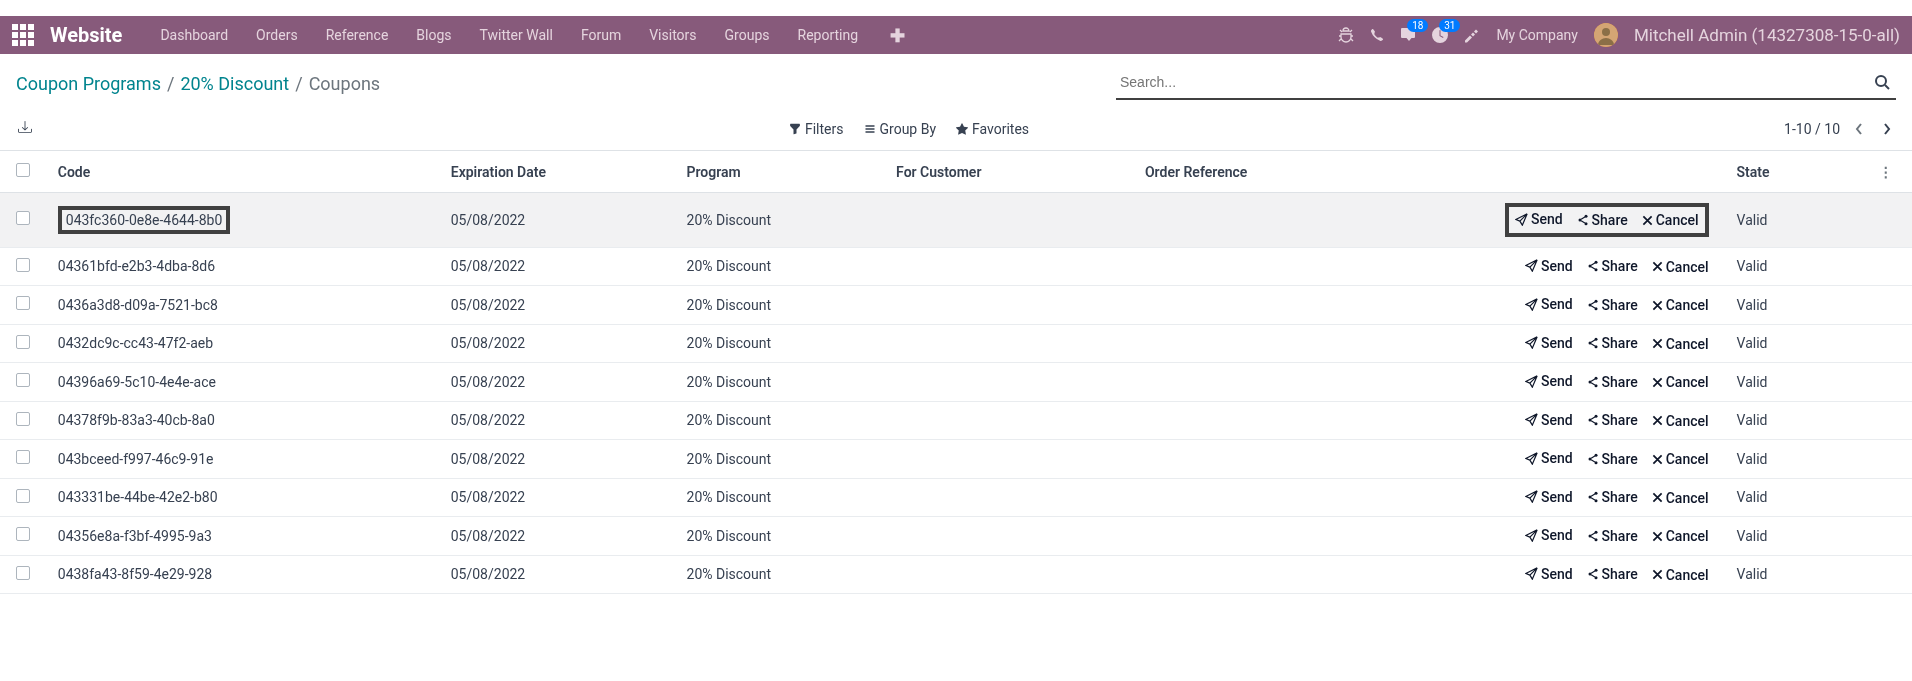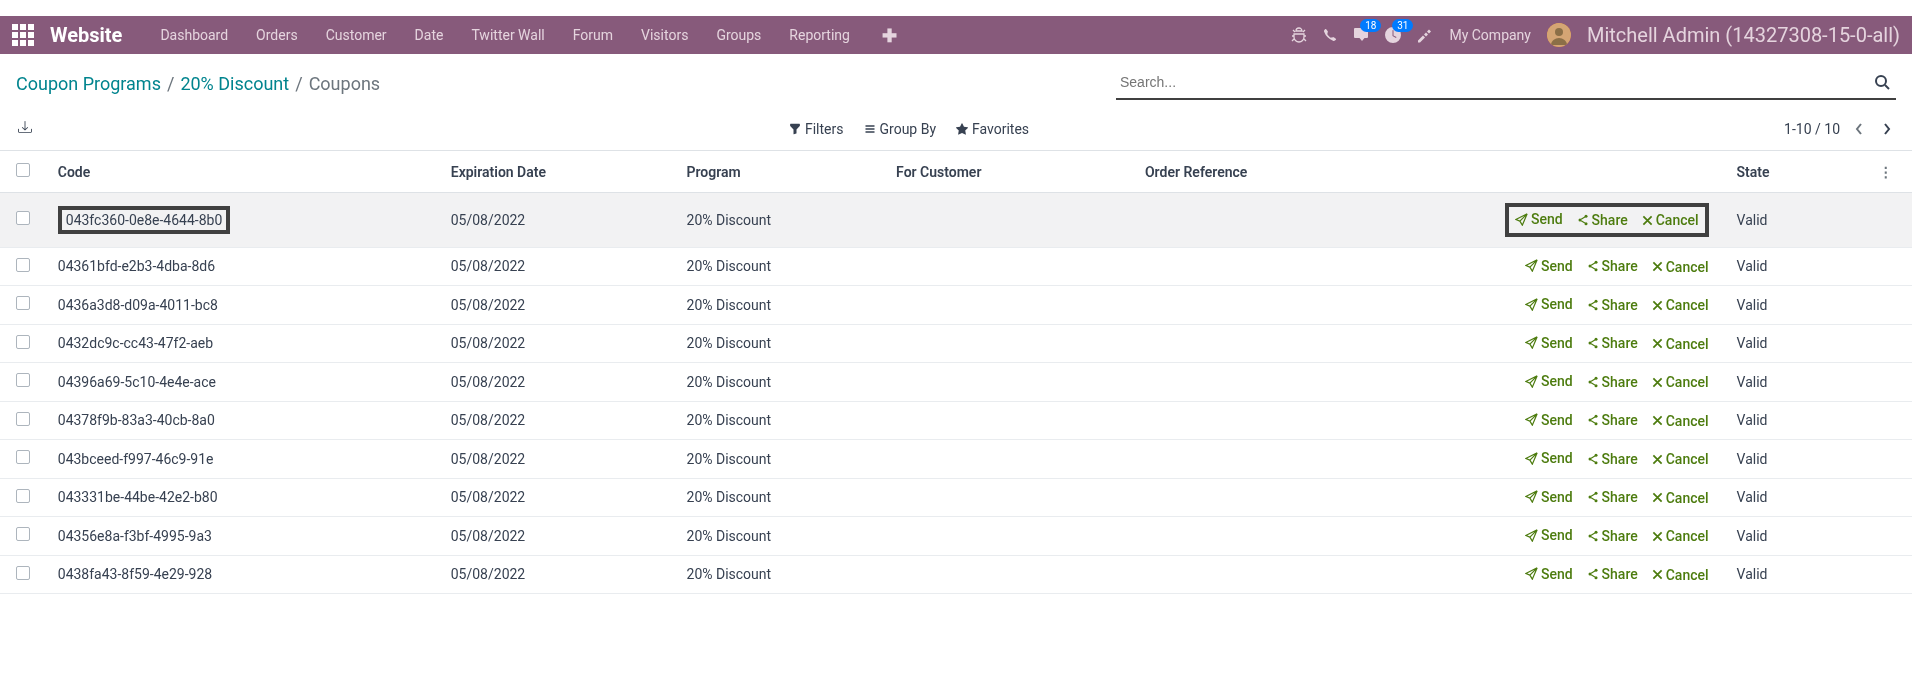--- a/index.html
+++ b/index.html
@@ -10,21 +10,21 @@
 .apps-grid { display: grid; grid-template-columns: repeat(3, 6px); grid-template-rows: repeat(3, 6px); gap: 2px; margin-right: 12px; cursor: pointer; }
 .apps-grid span { background: #fff; width: 6px; height: 6px; }
 .brand { font-size: 20px; font-weight: 700; color: #fff; margin-right: 20px; }
 .nav-item { padding: 12px 14px; color: #e5d4de; font-size: 14px; cursor: pointer; }
 .plus-nav { font-size: 18px; color: #e5d4de; padding: 0 14px; cursor: pointer; font-weight: bold; }
 .topbar-right { margin-left: auto; display: flex; align-items: center; gap: 16px; }
 .icon-btn { color: #e5d4de; cursor: pointer; position: relative; display: flex; align-items: center; }
 .badge { position: absolute; top: -8px; right: -12px; background: #007bff; color: #fff; font-size: 10px; padding: 1px 5px; border-radius: 8px; font-weight: normal; }
 .company-name { color: #e5d4de; font-size: 14px; cursor: pointer; }
 .avatar { width: 24px; height: 24px; border-radius: 50%; background: linear-gradient(135deg, #f0a050, #d08040); display: flex; align-items: center; justify-content: center; overflow: hidden; }
-.user-name { color: #e5d4de; font-size: 20px; cursor: pointer; }
+.user-name { color: #e5d4de; font-size: 17px; cursor: pointer; }
 
 .control-panel { padding: 12px 16px 0; }
 .cp-top { display: flex; align-items: center; margin-bottom: 8px; }
 .breadcrumb { display: flex; align-items: center; gap: 6px; font-size: 18px; }
 .breadcrumb a { color: #00848e; text-decoration: none; cursor: pointer; }
 .breadcrumb .sep { color: #6c757d; }
 .breadcrumb .current { color: #6c757d; }
 .search-wrap { margin-left: auto; flex: 1; max-width: 780px; display: flex; align-items: center; border-bottom: 2px solid #404040; padding: 4px 0; }
 .search-input { flex: 1; border: none; outline: none; font-size: 14px; padding: 4px; background: transparent; }
 .search-icon { color: #374151; cursor: pointer; padding: 0 6px; }
@@ -45,21 +45,21 @@
 .checkbox { width: 14px; height: 14px; border: 1px solid #adb5bd; border-radius: 2px; display: inline-block; cursor: pointer; background: #fff; }
 th:first-child, td:first-child { width: 36px; padding-left: 16px; }
 .col-code { width: 300px; }
 .col-exp { width: 180px; }
 .col-prog { width: 160px; }
 .col-cust { width: 190px; }
 .col-order { width: 220px; }
 .col-actions { width: 200px; text-align: left; }
 .col-state { width: 100px; }
 .col-menu { width: 40px; text-align: center; }
-.action-link { color: #4d7c0f; cursor: pointer; display: inline-flex; align-items: center; gap: 3px; font-weight: 500; margin-right: 14px; font-size: 14px; }
+.action-link { color: #0f172a; cursor: pointer; display: inline-flex; align-items: center; gap: 3px; font-weight: 500; margin-right: 14px; font-size: 14px; }
 .action-link:last-child { margin-right: 0; }
 .action-cell { text-align: right; padding-right: 20px; white-space: nowrap; }
 .kebab { color: #6c757d; cursor: pointer; }
 .red-box { border: 4px solid #404040; padding: 2px 4px; display: inline-block; }
 
 svg { display: block; }
 </style>
 </head>
 <body>
 
@@ -73,22 +73,22 @@
         <span></span>
         <span></span>
         <span></span>
         <span></span>
         <span></span>
     </div>
     <div class="brand">Website</div>
     <div id="nav-items" style="display: flex;">
         <div class="nav-item">Dashboard</div>
         <div class="nav-item">Orders</div>
-        <div class="nav-item">Customer</div>
-        <div class="nav-item">Date</div>
+        <div class="nav-item">Reference</div>
+        <div class="nav-item">Blogs</div>
         <div class="nav-item">Twitter Wall</div>
         <div class="nav-item">Forum</div>
         <div class="nav-item">Visitors</div>
         <div class="nav-item">Groups</div>
         <div class="nav-item">Reporting</div>
       </div>
     <div class="plus-nav">✚</div>
   </div>
   <div class="topbar-right">
     <div class="icon-btn">
@@ -261,21 +261,21 @@
               <svg width="11" height="11" viewBox="0 0 16 16" fill="none" stroke="currentColor" stroke-width="2.5">
                 <path d="M2 2l12 12M14 2L2 14"></path>
               </svg>
               <span>Cancel</span>
             </span></td>
           <td class="col-state">Valid</td>
           <td class="col-menu"></td>
         </tr>
         <tr>
           <td><span class="checkbox"></span></td>
-          <td class="col-code"><span>0436a3d8-d09a-4011-bc8</span></td>
+          <td class="col-code"><span>0436a3d8-d09a-7521-bc8</span></td>
           <td class="col-exp">05/08/2022</td>
           <td class="col-prog">20% Discount</td>
           <td class="col-cust"></td>
           <td class="col-order"></td>
           <td class="action-cell"><span class="action-link">
               <svg width="13" height="13" viewBox="0 0 16 16" fill="none" stroke="currentColor" stroke-width="1.5">
                 <path d="M15 1L1 8l5 2m9-9L9 15l-3-5m9-9L6 10"></path>
               </svg>
               <span>Send</span>
             </span><span class="action-link">

